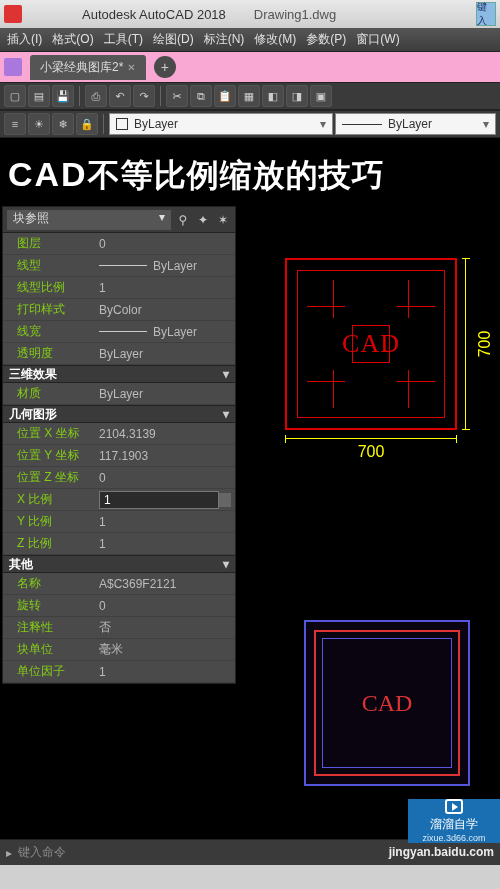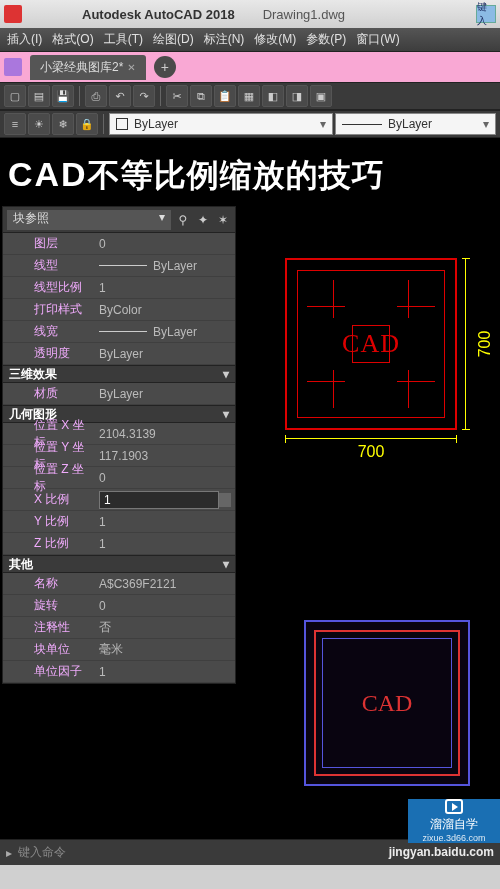--- a/index.html
+++ b/index.html
@@ -16,24 +16,24 @@
       height: 28px;
       display: flex;
       align-items: center;
       padding: 0 4px;
       font-size: 13px;
       color: #333;
     }
     .titlebar .acad-logo {
       width:18px; height:18px; background:#d33; border-radius:2px; margin-right:60px;
     }
-    .titlebar .title-text { flex:0 0 auto;font-weight:bold; }
+    .titlebar .title-text { flex:0 0 auto; }
     .titlebar .filename { margin-left:28px; color:#555; }
     .titlebar .right { margin-left:auto; display:flex; gap:6px; align-items:center; }
-    .titlebar .search-box { width:20px; height:18px; background:#8bbbe5; border:1px solid #6a9; font-size:10px; color:#236; display:flex;align-items:center;justify-content:center;}
+    .titlebar .search-box { width:20px; height:24px; background:#8bbbe5; border:1px solid #6a9; font-size:10px; color:#236; display:flex;align-items:center;justify-content:center;}
 
     .menubar {
       background: linear-gradient(#555,#3d3d3d);
       height: 24px;
       display: flex;
       align-items: center;
       font-size: 12px;
       color: #e0e0e0;
       padding: 0 2px;
       border-bottom:1px solid #222;
@@ -89,21 +89,21 @@
     }
     .props-header {
       display:flex;align-items:center;height:26px;background:#3a3a3a;border-bottom:1px solid #222;padding:0 4px;gap:4px;
     }
     .props-header .sel {
       flex:1;background:#555;height:20px;display:flex;align-items:flex-start;padding:0 6px;color:#ddd;font-size:12px;
     }
     .props-header .sel .arrow{margin-left:auto;}
     .hdr-icn { width:16px;height:16px;color:#ccc;display:flex;align-items:center;justify-content:center;font-size:12px;}
     .prop-row { display:flex; height:22px; align-items:center; border-bottom:1px solid #3f3f3f; }
-    .prop-label { width:92px; padding-left:31px; color:#f0abfc; }
+    .prop-label { width:92px; padding-left:14px; color:#84cc16; }
     .prop-value { flex:1; color:#bbb; padding-left:4px; display:flex;align-items:center;}
     .prop-value .line { flex:0 0 48px;height:1px;background:#ccc;margin-right:6px; }
     .prop-value input {
       background:#2b2b2b;border:1px solid #777;color:#fff;width:100%;height:18px;padding:0 4px;font-size:12px;
     }
     .prop-section {
       background:#3a3a3a;height:18px;display:flex;align-items:center;padding:0 6px;font-weight:bold;color:#fff;
       border-top:1px solid #222;border-bottom:1px solid #222;
     }
     .prop-section .collapse { margin-left:auto;color:#ccc;}

